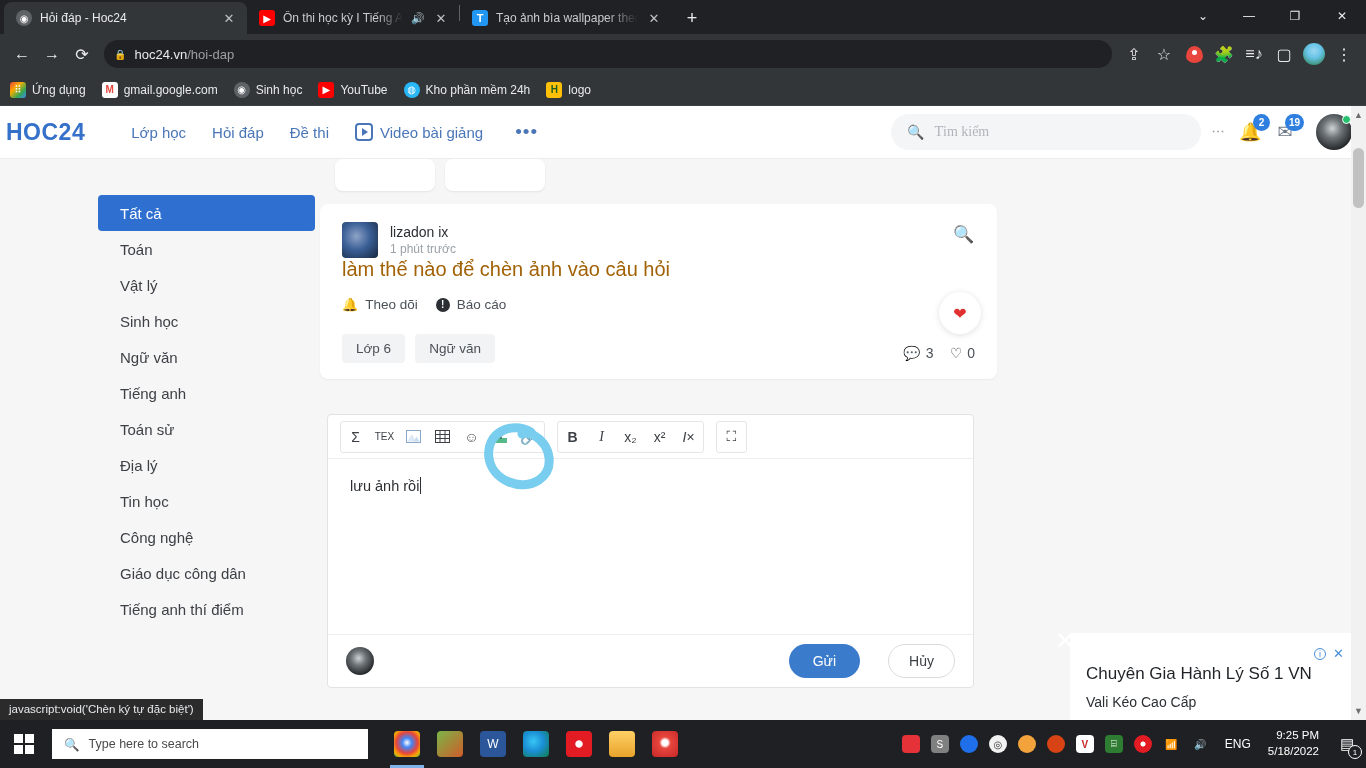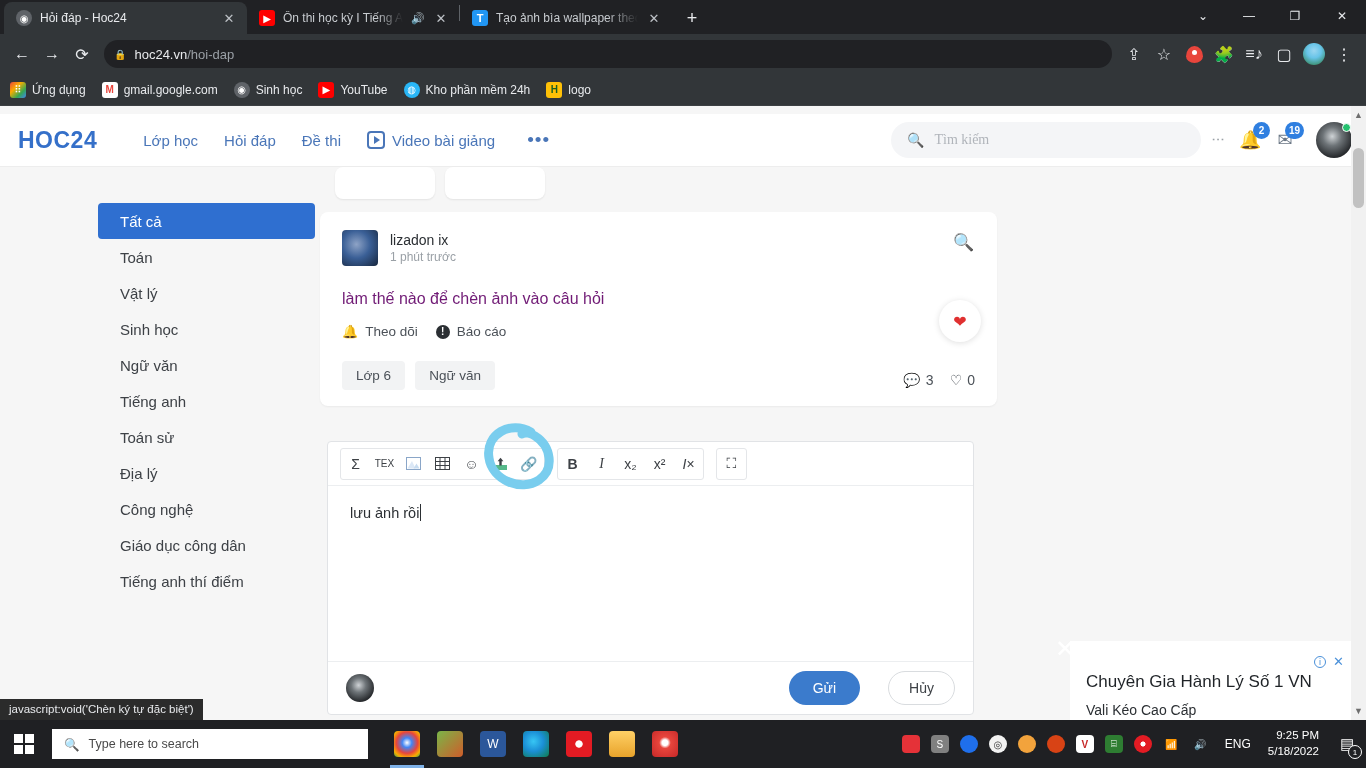--- a/index.html
+++ b/index.html
@@ -80,21 +80,21 @@
   .bm-blue { background: #29b6f6; border-radius: 50%; }
   .bm-logo { background: #ffc107; color: #1b5e20; font-weight: bold; }
 
   
   .page {
     position: absolute; left: 0; top: 106px; width: 1366px; height: 614px;
     background: #f6f6f6; overflow: hidden;
   }
   .site-header {
     height: 53px; background: #fff; display: flex; align-items: center;
-    padding: 0 14px 0 18px; border-bottom: 1px solid #ededed; margin-top: 8px;
+    padding: 0 14px 0 6px; border-bottom: 1px solid #ededed;
   }
   .logo { font-size: 23px; font-weight: bold; color: #3570c9; letter-spacing: 0.5px; }
   .nav { display: flex; align-items: center; gap: 26px; margin-left: 46px; }
   .nav-item { font-size: 15px; color: #4a76b8; display: flex; align-items: center; gap: 7px; }
   .play-box { width: 18px; height: 18px; border: 2px solid #4a76b8; border-radius: 4px;
               display: flex; align-items: center; justify-content: center; }
   .play-tri { width: 0; height: 0; border-left: 6px solid #4a76b8;
               border-top: 4px solid transparent; border-bottom: 4px solid transparent; margin-left: 2px;}
   .nav-dots { font-size: 19px; color: #4a76b8; letter-spacing: 1px; margin-left: 6px; }
   .search-wrap { margin-left: auto; display: flex; align-items: center; gap: 4px; }
@@ -143,21 +143,21 @@
   .card {
     background: #fff; border-radius: 8px; margin: 13px 0 0 5px; width: 677px;
     padding: 18px 22px 16px 22px; position: relative; box-shadow: 0 1px 2px rgba(0,0,0,.05);
   }
   .post-head { display: flex; align-items: center; gap: 12px; }
   .post-avatar { width: 36px; height: 36px; border-radius: 4px;
       background: radial-gradient(circle at 40% 40%, #8ea3c6 0%, #3a5f96 45%, #17263d 100%); }
   .post-name { font-size: 14px; color: #2b2f33; }
   .post-time { font-size: 12px; color: #9aa0a6; margin-top: 2px; }
   .post-search { position: absolute; right: 22px; top: 20px; color: #2f6fd0; font-size: 17px; }
-  .post-title { font-size: 16px; color: #701a75; margin-top: 24px; }
+  .post-title { font-size: 20px; color: #a16207; }
   .post-actions { display: flex; gap: 18px; align-items: center; margin-top: 16px; }
   .pa { display: flex; align-items: center; gap: 7px; font-size: 13.5px; color: #4b5158; }
   .pa .ico { font-size: 13px; color: #3d4146; }
   .pa .ico.report { width: 14px; height: 14px; background: #2b2f33; border-radius: 50%;
       color: #fff; font-size: 10px; display: flex; align-items: center; justify-content: center;
       font-weight: bold; }
   .tags { display: flex; gap: 10px; margin-top: 22px; }
   .tag { background: #f2f3f4; border-radius: 4px; padding: 7px 14px; font-size: 13.5px; color: #4b5158; }
   .heart-btn {
     position: absolute; right: 16px; top: 88px; width: 42px; height: 42px; border-radius: 50%;
@@ -372,20 +372,21 @@
 
     <div class="sidebar">
       <div class="side-item active">Tất cả</div>
       <div class="side-item">Toán</div>
       <div class="side-item">Vật lý</div>
       <div class="side-item">Sinh học</div>
       <div class="side-item">Ngữ văn</div>
       <div class="side-item">Tiếng anh</div>
       <div class="side-item">Toán sử</div>
       <div class="side-item">Địa lý</div>
+      <div class="side-item">Tin học</div>
       <div class="side-item">Công nghệ</div>
       <div class="side-item">Giáo dục công dân</div>
       <div class="side-item">Tiếng anh thí điểm</div>
     </div>
 
     <div class="main">
       <div class="chips-top">
         <div class="chip-top"></div>
         <div class="chip-top"></div>
       </div>

